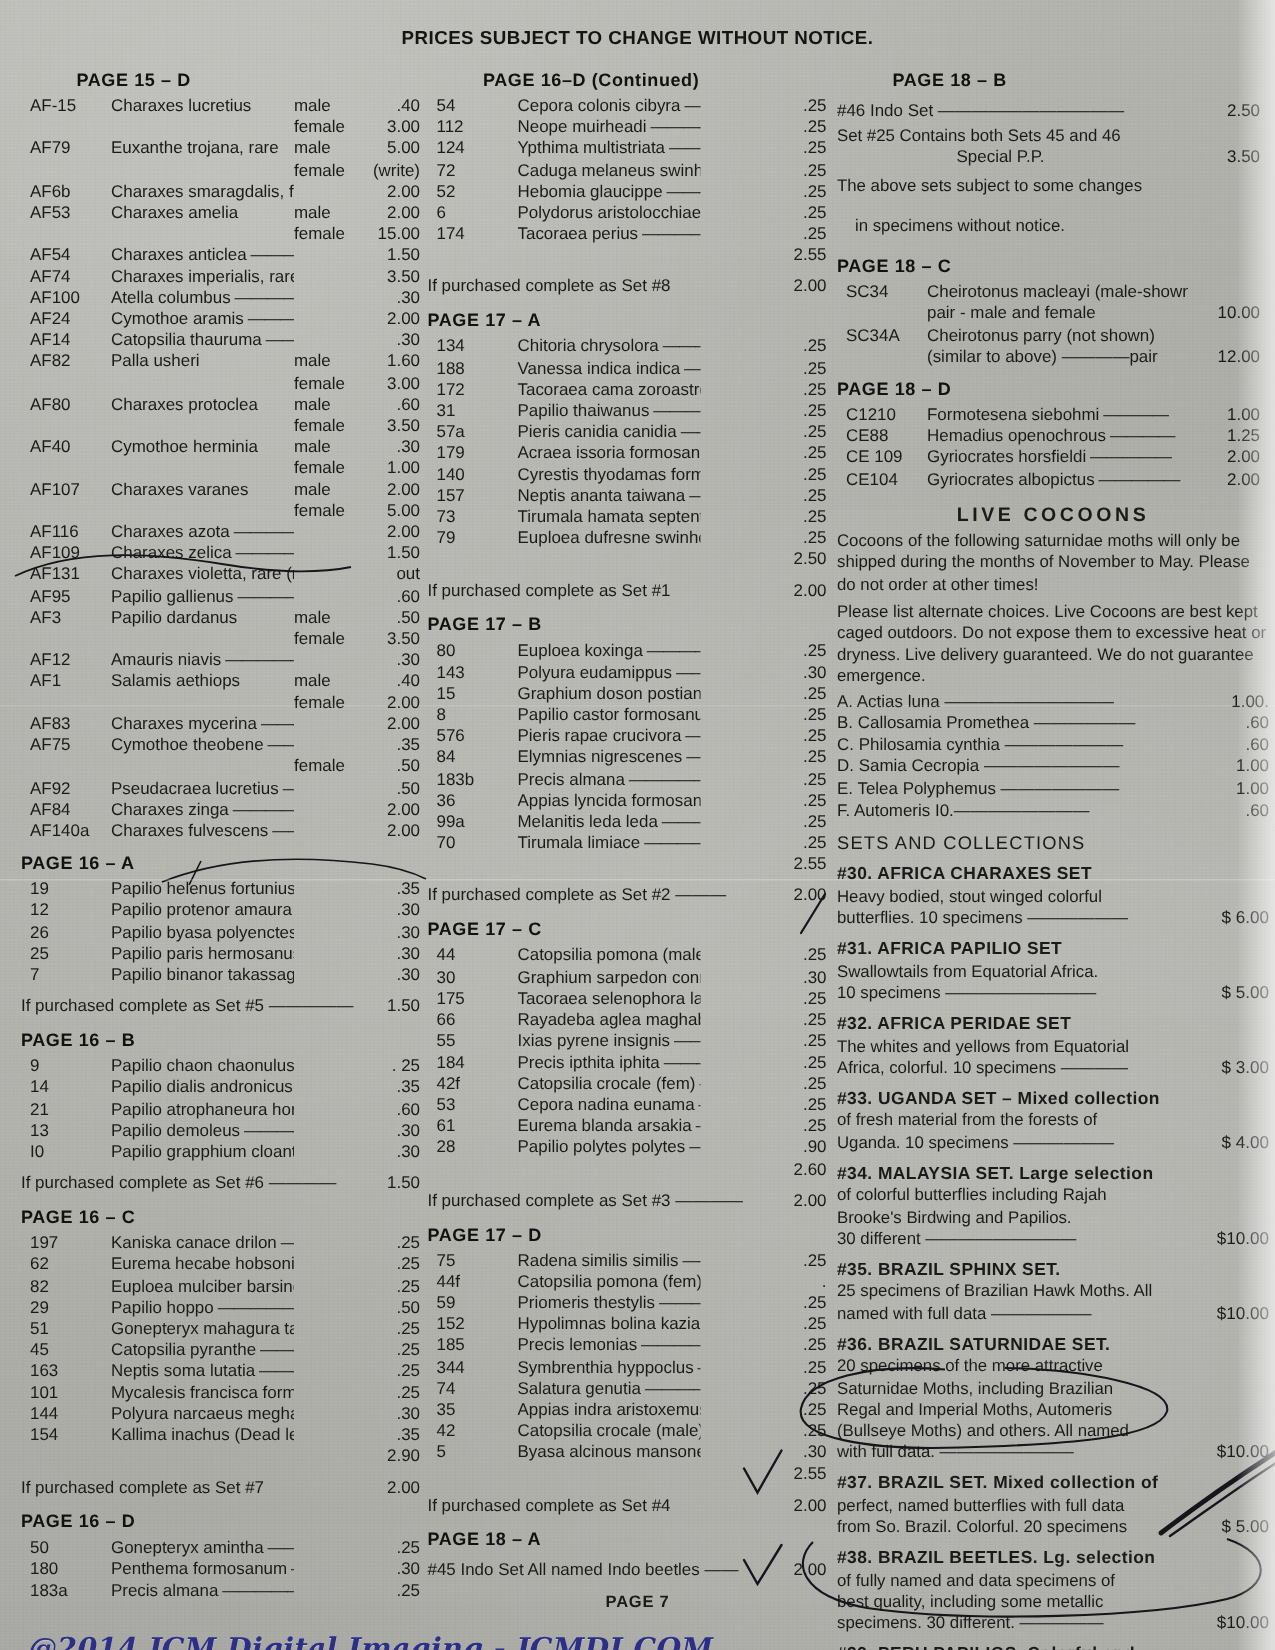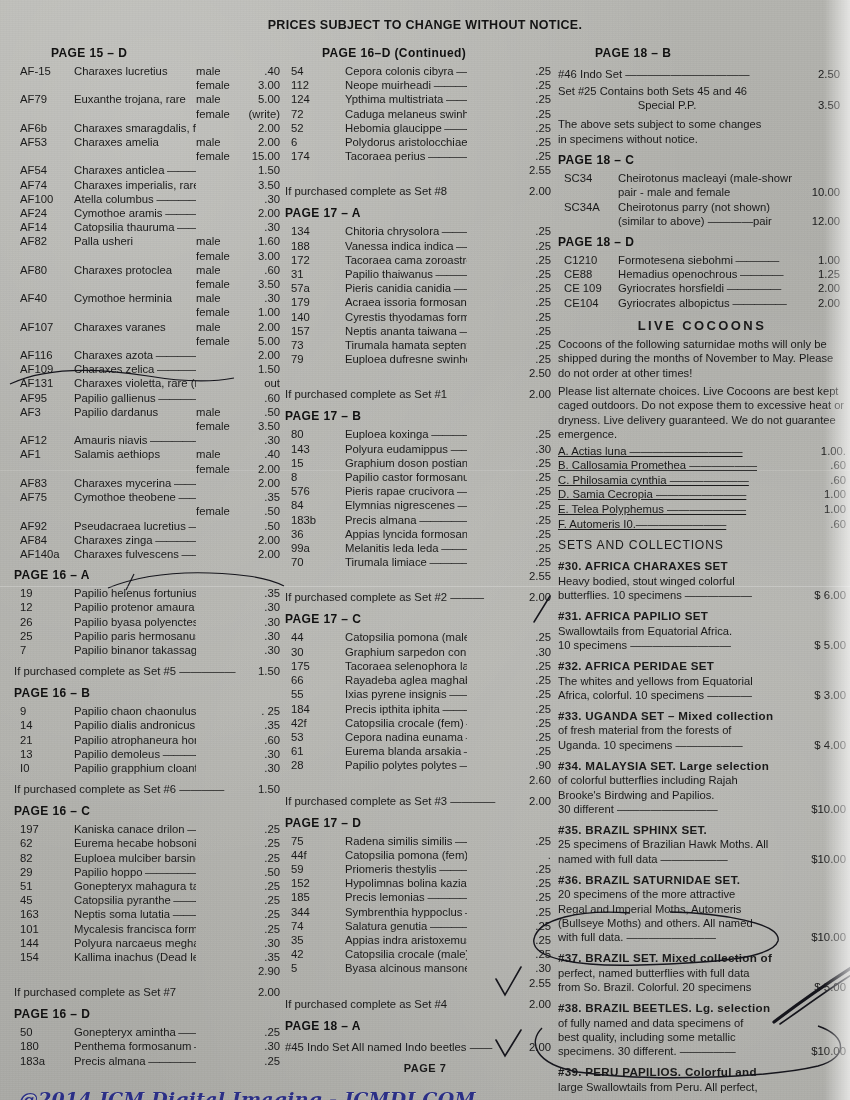--- a/index.html
+++ b/index.html
@@ -82,21 +82,21 @@
   }
   .plainhdr{font-size:12.2px;letter-spacing:.8px;margin:7px 0 3px 0;}
   .setblock{margin-top:7px;}
   .setname{font-size:11.6px;font-weight:bold;letter-spacing:.3px;line-height:14.5px;}
   .setdesc{font-size:11.2px;line-height:14.2px;}
   .setrow{display:flex;align-items:center;font-size:11.2px;line-height:14.2px;}
   .setrow .t{flex:1 1 auto;}
   .setrow .p{flex:0 0 56px;text-align:right;font-size:11.4px;}
 
   .cocoon{display:flex;font-size:11.3px;line-height:14.6px;}
-  .cocoon .t{flex:1 1 auto;text-decoration:underline;}
+  .cocoon .t{flex:1 1 auto;}
   .cocoon .p{flex:0 0 42px;text-align:right;}
 
   .footer{
     position:absolute;left:0;top:1062px;width:850px;text-align:center;
     font-size:11px;font-weight:bold;letter-spacing:.5px;
   }
   .watermark{
     position:absolute;left:19px;top:1068px;
     font-family:"DejaVu Serif", serif;
     font-style:italic;font-weight:bold;font-size:19px;
@@ -831,21 +831,21 @@
     <div class="setline">
       <span class="txt">#46 Indo Set ———————————</span>
       <span class="price">2.50</span>
     </div>
     <div class="para" style="margin:2px 0 0 0">Set #25   Contains both Sets 45 and 46</div>
     <div class="setline" style="margin-top:0">
       <span class="txt" style="text-align:center;padding-right:26px">Special P.P.</span>
       <span class="price">3.50</span>
     </div>
     <div class="para" style="margin:4px 0 0 0">The above sets subject to some changes</div>
-    <div class="para" style="margin:0">in specimens without notice.</div>
+    <div class="para" style="margin:12px">in specimens without notice.</div>
 
     <div class="pagehdr">PAGE 18 – C</div>
     <div id="p18c-rows">
         <div class="row">
           <span class="code">SC34</span>
           <span class="nm">Cheirotonus macleayi (male-shown)</span>
           <span class="price wide"></span>
         </div>
         <div class="row sub">
           <span class="code">&nbsp;</span>
@@ -965,20 +965,21 @@
           <div class="setname">#35.  BRAZIL SPHINX SET.</div>
           <div class="setdesc">25 specimens of Brazilian Hawk Moths.  All</div>
           <div class="setrow">
             <span class="t">named with full data ——————</span>
             <span class="p">$10.00</span>
           </div>
         </div>
         <div class="setblock">
           <div class="setname">#36.  BRAZIL SATURNIDAE SET.</div>
           <div class="setdesc">20 specimens of the more attractive</div>
+          <div class="setdesc">Saturnidae Moths, including Brazilian</div>
           <div class="setdesc">Regal and Imperial Moths, Automeris</div>
           <div class="setdesc">(Bullseye Moths) and others.  All named</div>
           <div class="setrow">
             <span class="t">with full data. ————————</span>
             <span class="p">$10.00</span>
           </div>
         </div>
         <div class="setblock">
           <div class="setname">#37.  BRAZIL SET.  Mixed collection of</div>
           <div class="setdesc">perfect, named butterflies with full data</div>

